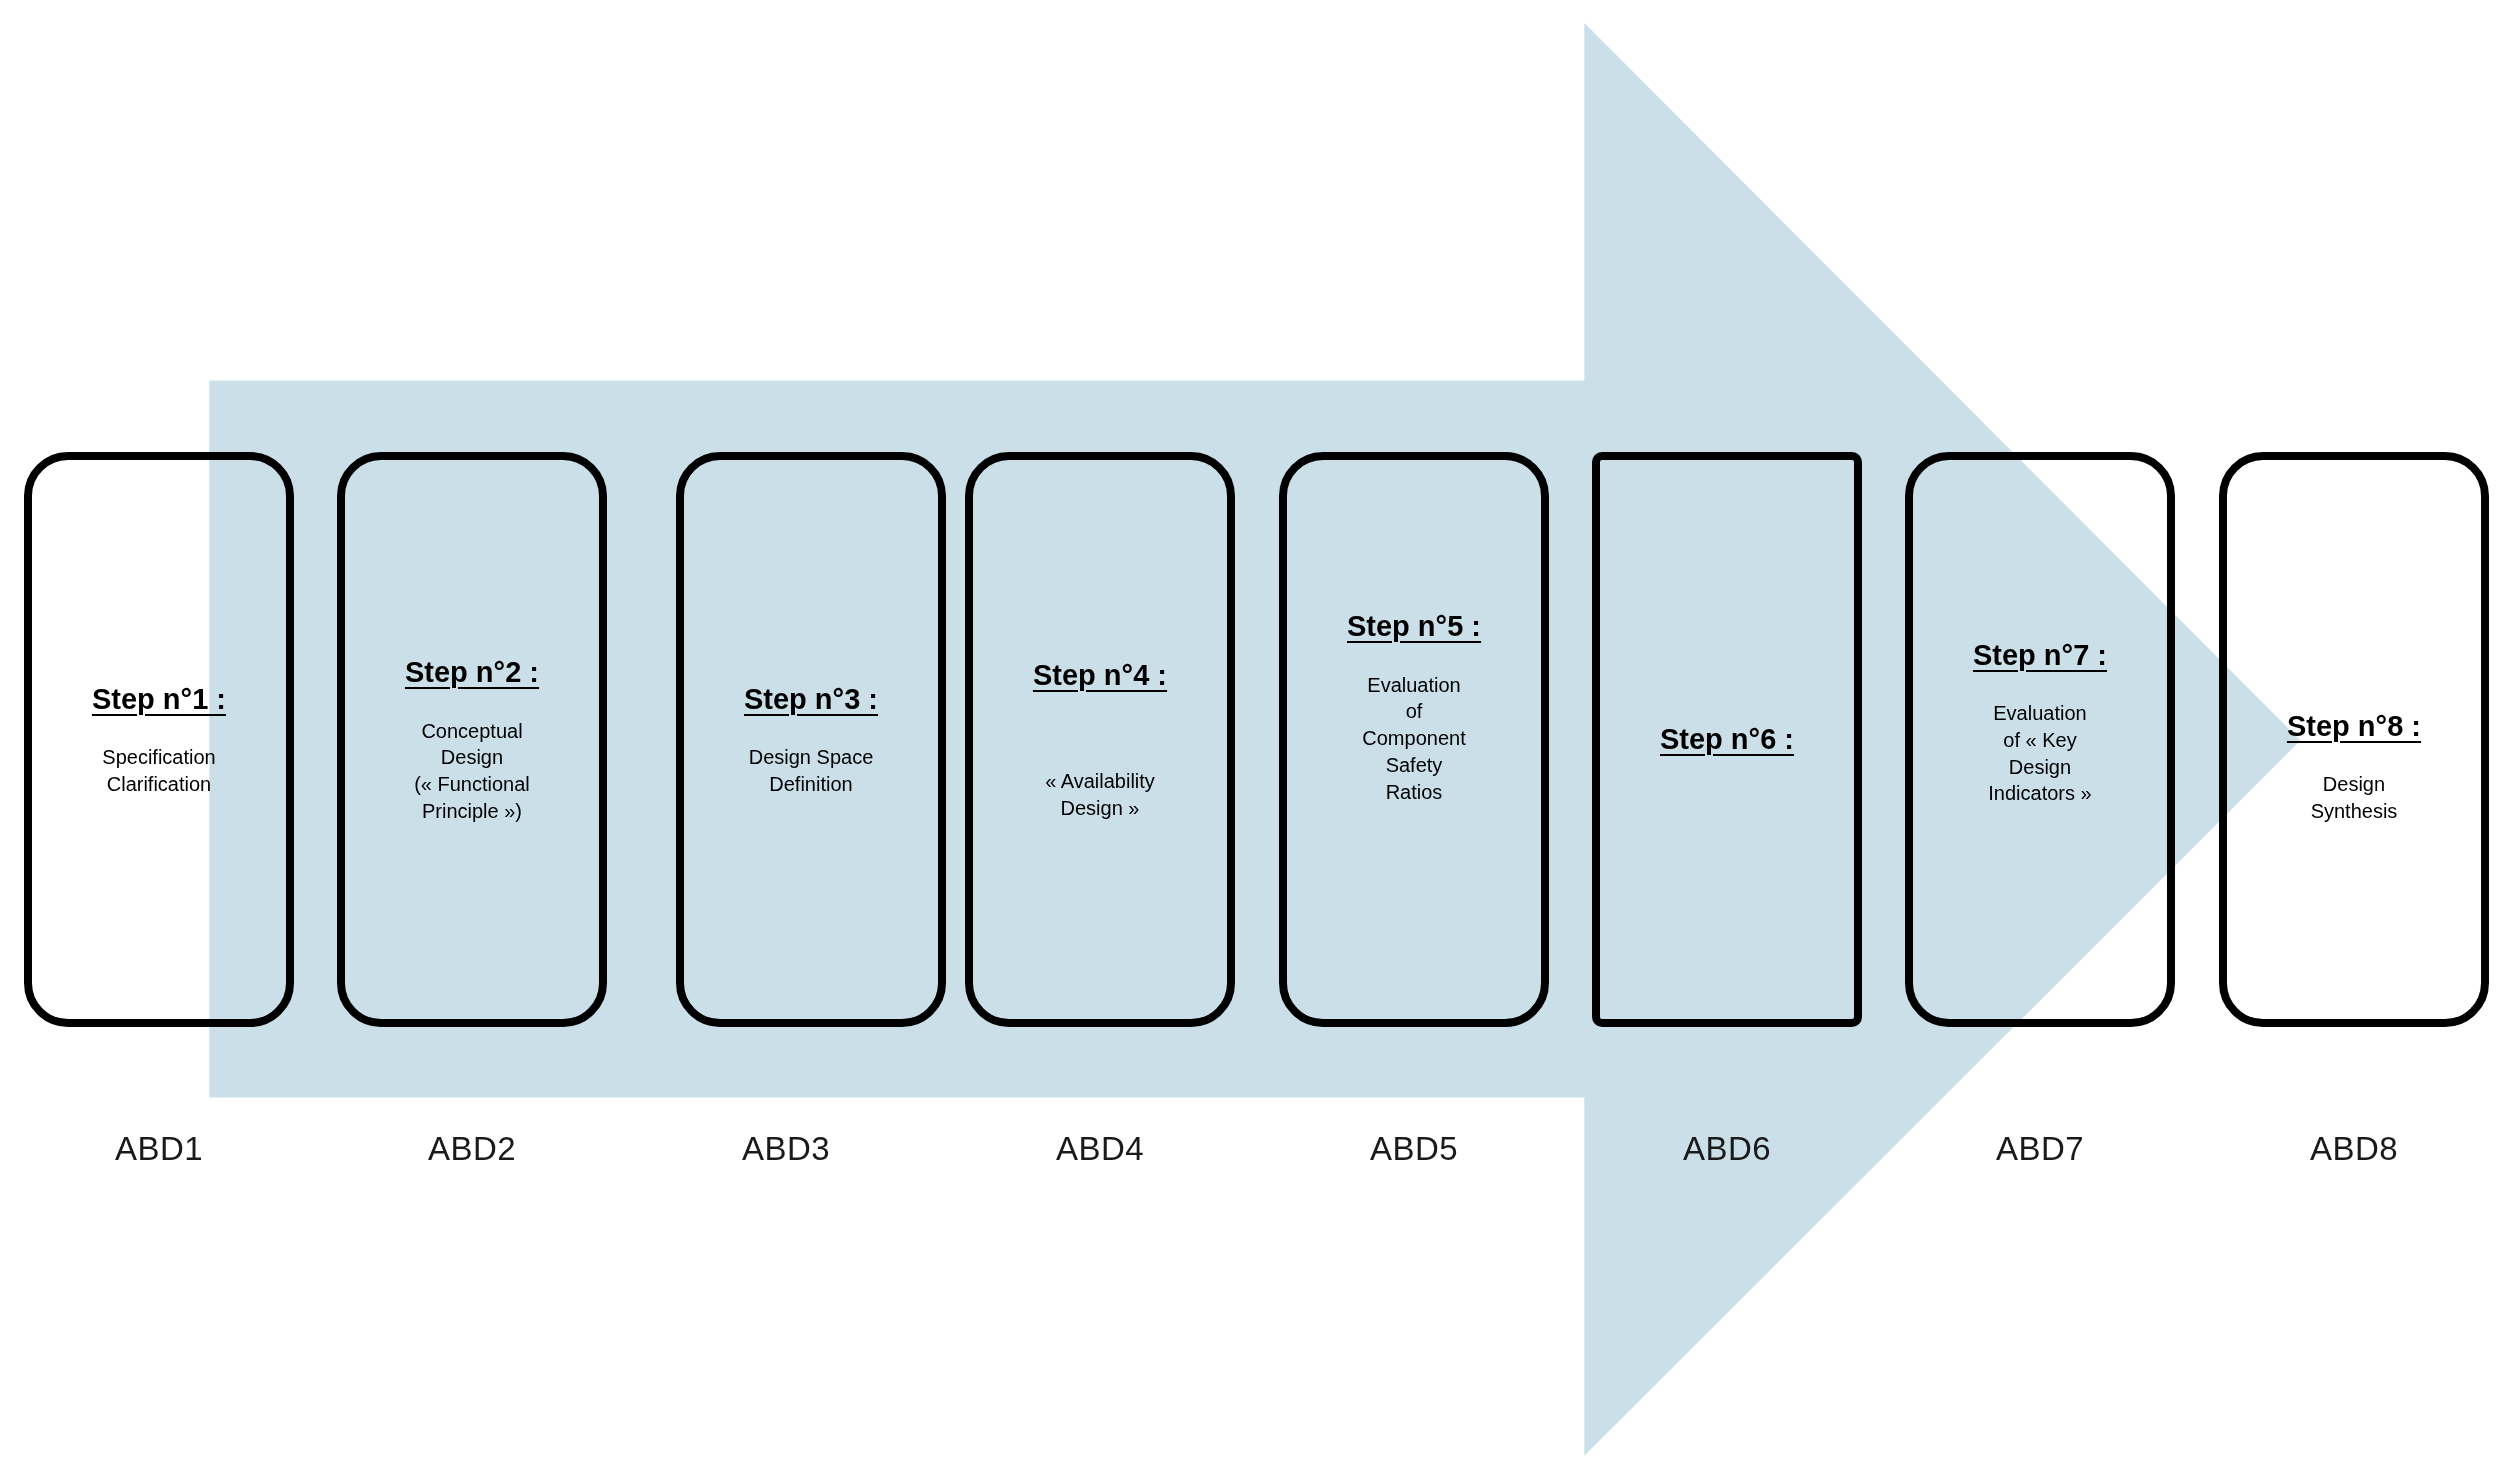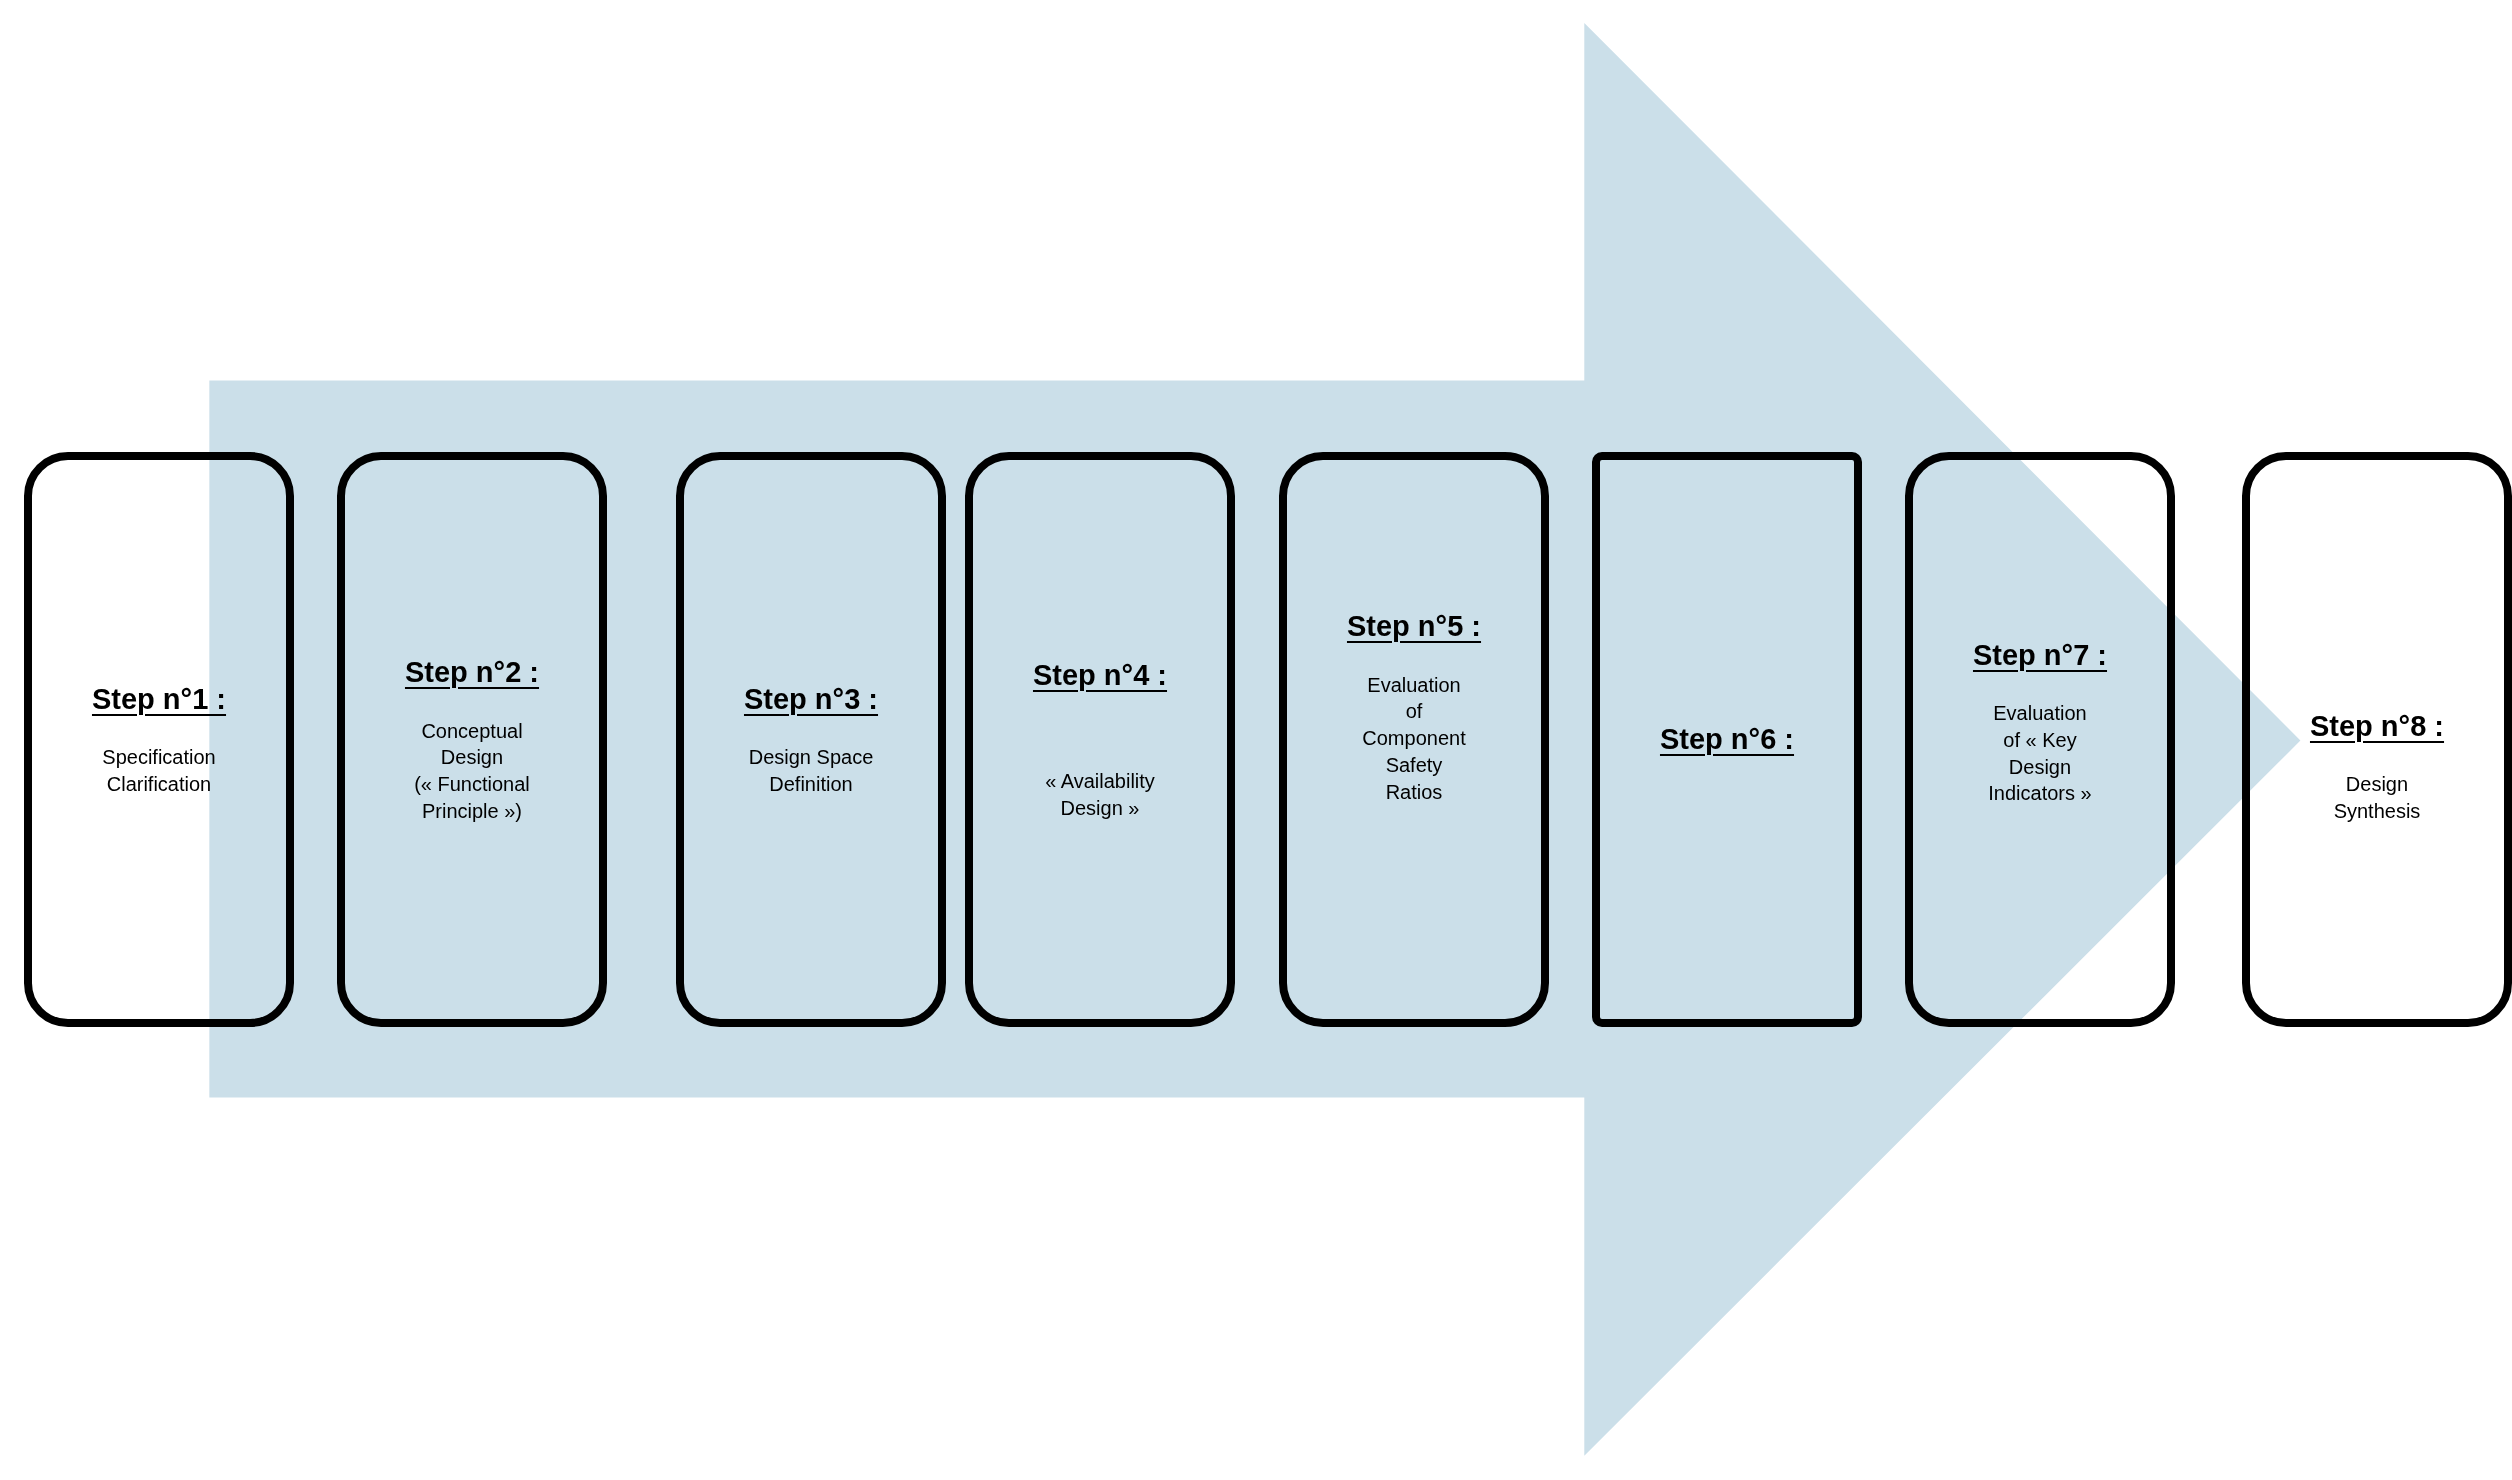--- a/index.html
+++ b/index.html
@@ -148,23 +148,33 @@
     </div>
 
     <div class="step-box shift-up2" style="left:1881px;">
       <div class="step-title">Step n°7 :</div>
       <div class="step-body">Evaluation
 of « Key
 Design
 Indicators »</div>
     </div>
 
-    <div class="step-box shift-down" style="left:2195px;margin-left:23px;">
+    <div class="step-box shift-down" style="left:2195px;">
       <div class="step-title">Step n°8 :</div>
       <div class="step-body">Design
 Synthesis</div>
     </div>
 
   </div>
 
+  <div id="abd-row">
+    <div class="abd-label" style="left:0px;">ABD1</div>
+    <div class="abd-label" style="left:313px;">ABD2</div>
+    <div class="abd-label" style="left:627px;">ABD3</div>
+    <div class="abd-label" style="left:941px;">ABD4</div>
+    <div class="abd-label" style="left:1255px;">ABD5</div>
+    <div class="abd-label" style="left:1568px;">ABD6</div>
+    <div class="abd-label" style="left:1881px;">ABD7</div>
+    <div class="abd-label" style="left:2195px;">ABD8</div>
+  </div>
 
 </div>
 
 
 </body></html>

